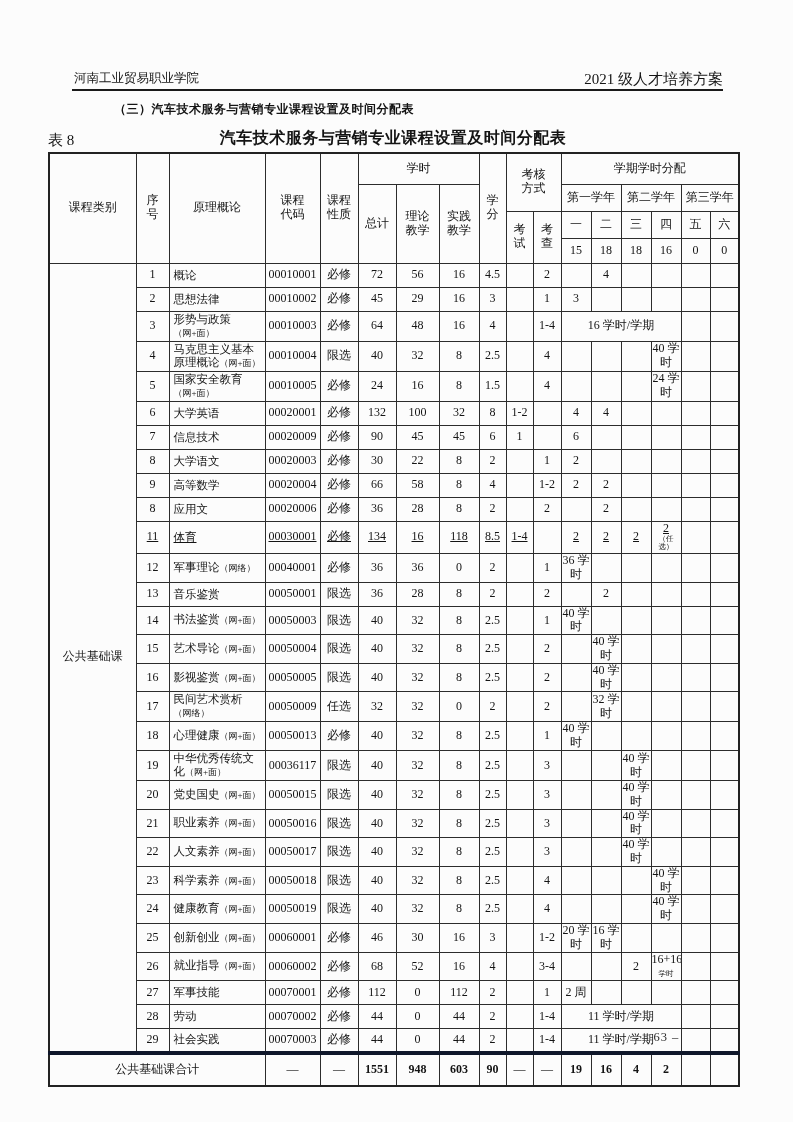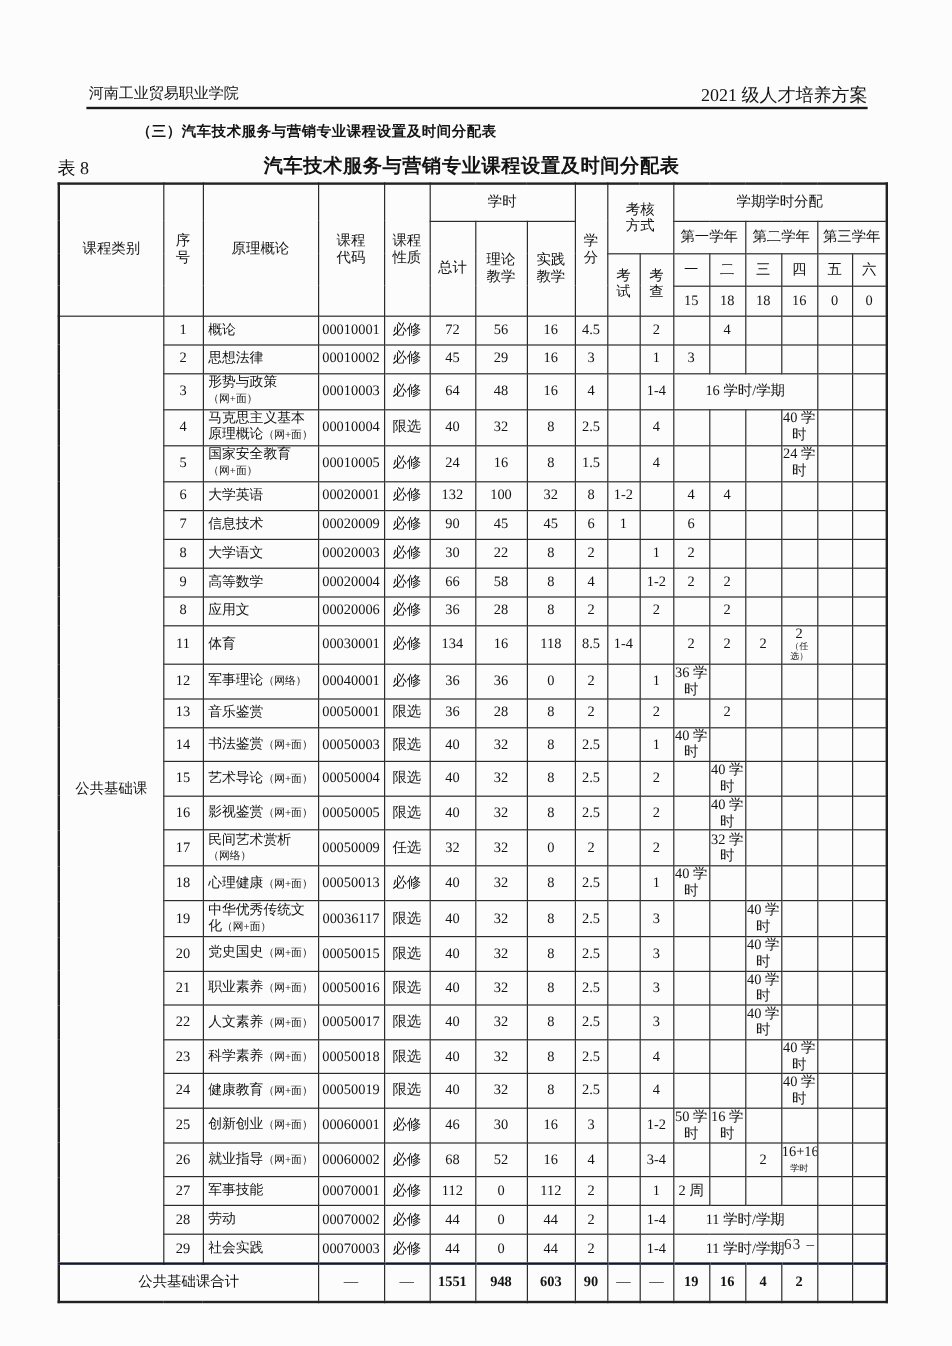--- a/index.html
+++ b/index.html
@@ -30,21 +30,21 @@
     padding:0;overflow:hidden;
     white-space:pre-line;line-height:1.15;
   }
   table.course td.name{
     text-align:left;padding:0 2px 0 4px;font-size:11.5px;line-height:13px;
   }
   .paren{font-size:9px;}
   td.note{font-size:8.5px;line-height:9px;}
   td.small2{font-size:8.5px;line-height:9px;}
   .sub{font-size:7.5px;line-height:8px;display:inline-block;}
-  tr.grand td{border-top:2px solid #0f172a;height:30px;text-align:center;}
+  tr.grand td{border-top:4px solid #0f172a;height:30px;text-align:center;}
   tr.grand td.b{font-weight:bold;}
   th{height:auto;}
 </style>
 </head>
 <body>
 
 <div class="abs page-head-left">河南工业贸易职业学院</div>
 <div class="abs page-head-right">2021 级人才培养方案</div>
 <div class="abs head-rule"></div>
 <div class="abs section-title">（三）汽车技术服务与营销专业课程设置及时间分配表</div>
@@ -291,21 +291,21 @@
         <td>2</td>
         <td></td>
         <td>2</td>
         <td></td>
         <td>2</td>
         <td></td>
         <td></td>
         <td></td>
         <td></td>
       </tr>
-      <tr style="height: 24px;">
+      <tr style="height: 24px; text-decoration: underline;">
         <td>11</td>
         <td class="name">体育</td>
         <td>00030001</td>
         <td>必修</td>
         <td>134</td>
         <td>16</td>
         <td>118</td>
         <td>8.5</td>
         <td>1-4</td>
         <td></td>
@@ -554,21 +554,21 @@
         <td>25</td>
         <td class="name">创新创业<span class="paren">（网+面）</span></td>
         <td>00060001</td>
         <td>必修</td>
         <td>46</td>
         <td>30</td>
         <td>16</td>
         <td>3</td>
         <td></td>
         <td>1-2</td>
-        <td class="note">50 学时</td>
+        <td class="note">20 学时</td>
         <td class="note">16 学时</td>
         <td></td>
         <td></td>
         <td></td>
         <td></td>
       </tr>
       <tr style="height: 24px;">
         <td>26</td>
         <td class="name">就业指导<span class="paren">（网+面）</span></td>
         <td>00060002</td>

